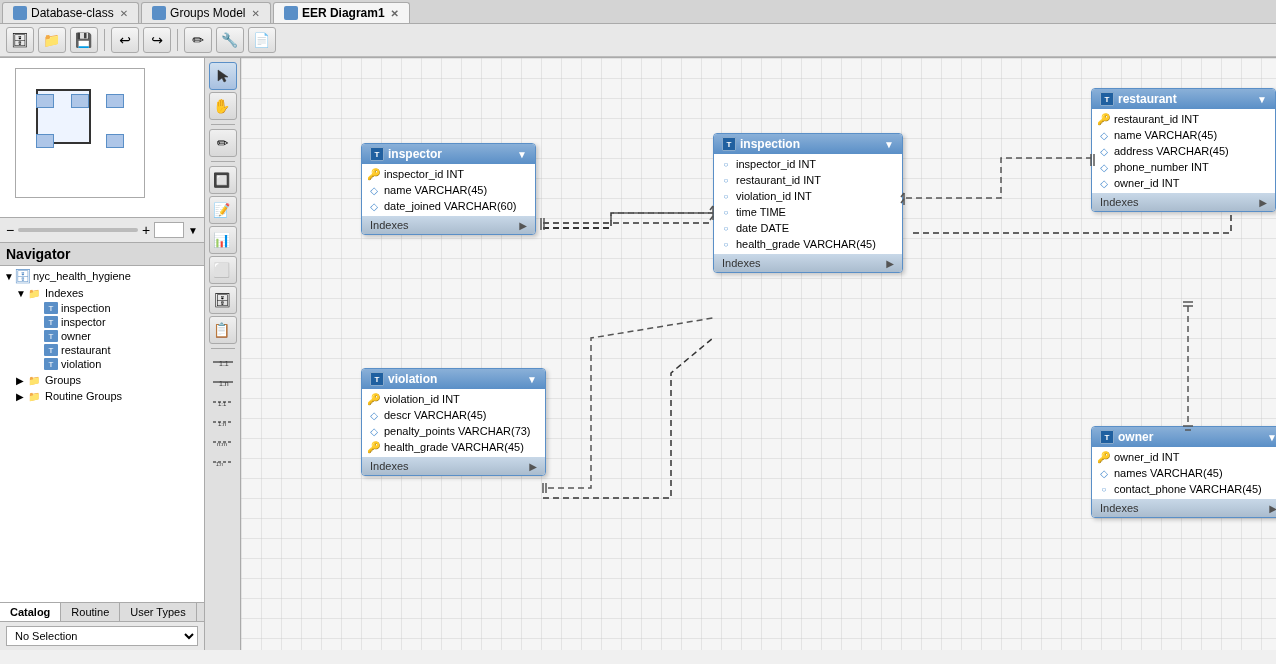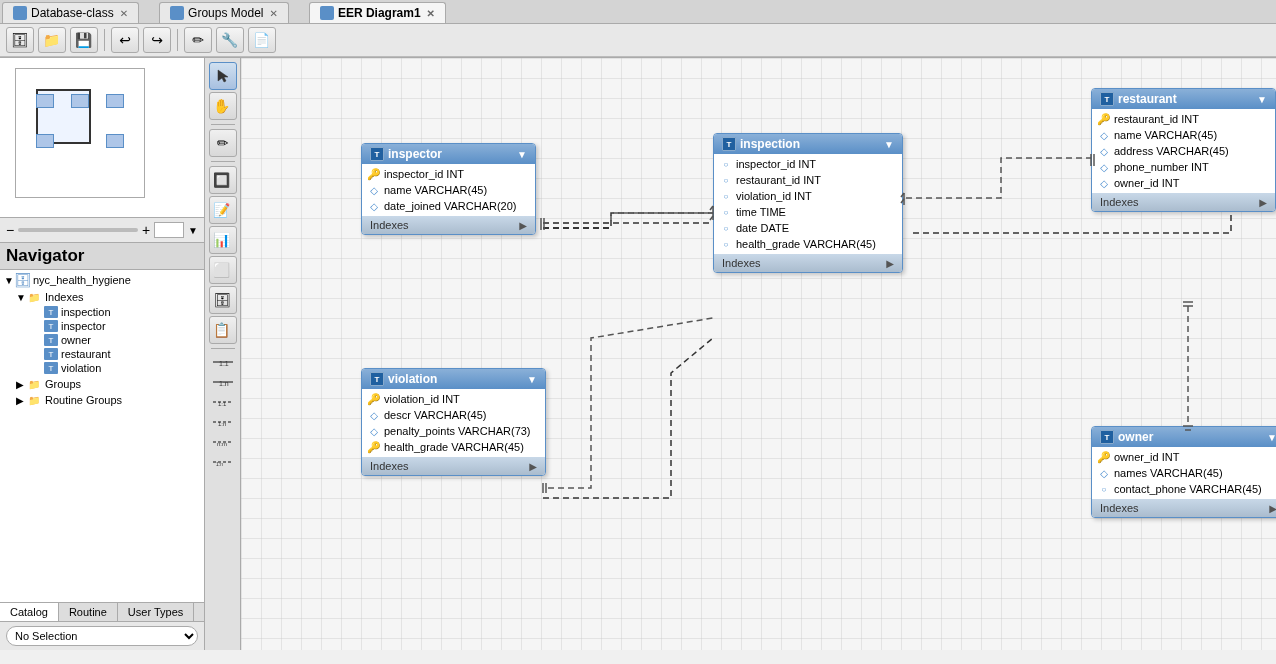--- a/index.html
+++ b/index.html
@@ -1,21 +1,21 @@
 <!DOCTYPE html>
 <html><head>
   <meta charset="utf-8">
   <style>
     * { box-sizing: border-box; margin: 0; padding: 0; }
     body { font-family: 'Segoe UI', Arial, sans-serif; font-size: 12px; background: #f0f0f0; overflow: hidden; }
 
     
     .top-bar { display: flex; flex-direction: column; background: #e8e8e8; border-bottom: 1px solid #aaa; }
     .tab-bar { display: flex; align-items: center; background: #d4d4d4; border-bottom: 1px solid #aaa; padding: 2px 2px 0 2px; }
-    .tab { display: flex; align-items: center; padding: 3px 10px; background: #e8e8e8; border: 1px solid #aaa; border-bottom: none; margin-right: 20px; font-size: 12px; cursor: pointer; border-radius: 3px 3px 0 0; }
+    .tab { display: flex; align-items: center; padding: 3px 10px; background: #e8e8e8; border: 1px solid #aaa; border-bottom: none; margin-right: 2px; font-size: 12px; cursor: pointer; border-radius: 3px 3px 0 0; }
     .tab.active { background: #f5f5f5; font-weight: bold; }
     .tab .close-btn { margin-left: 6px; font-size: 10px; color: #666; }
     .tab-icon { width: 14px; height: 14px; background: #5a8fc7; margin-right: 4px; border-radius: 2px; display: inline-block; }
 
     .toolbar { display: flex; align-items: center; padding: 3px 6px; background: #e8e8e8; border-bottom: 1px solid #bbb; gap: 4px; }
     .tb-btn { width: 28px; height: 26px; background: linear-gradient(180deg, #f5f5f5, #ddd); border: 1px solid #aaa; border-radius: 3px; cursor: pointer; display: flex; align-items: center; justify-content: center; font-size: 14px; }
     .tb-sep { width: 1px; height: 22px; background: #aaa; margin: 0 2px; }
 
     
     .main-layout { display: flex; height: calc(664px - 72px); }
@@ -25,37 +25,37 @@
     .minimap { width: 100%; height: 160px; background: #fff; border-bottom: 1px solid #aaa; position: relative; overflow: hidden; }
     .minimap-inner { position: absolute; top: 10px; left: 15px; width: 130px; height: 130px; border: 1px solid #aaa; }
     .minimap-rect { position: absolute; top: 20px; left: 20px; width: 55px; height: 55px; border: 2px solid #333; background: rgba(200,220,255,0.3); }
     .mini-table { position: absolute; width: 18px; height: 14px; background: #aec6e8; border: 1px solid #5a8fc7; }
 
     .zoom-bar { display: flex; align-items: center; padding: 4px 6px; background: #e8e8e8; border-bottom: 1px solid #aaa; gap: 4px; }
     .zoom-slider { flex: 1; height: 4px; background: #bbb; border-radius: 2px; cursor: pointer; }
     .zoom-icon { font-size: 14px; cursor: pointer; }
     .zoom-val { font-size: 11px; width: 30px; text-align: center; border: 1px solid #aaa; background: #fff; padding: 1px 2px; }
 
-    .navigator-label { padding: 3px 6px; font-size: 17px; font-weight: bold; background: #d8d8d8; border-bottom: 1px solid #aaa; }
+    .navigator-label { padding: 3px 6px; font-size: 14px; font-weight: bold; background: #d8d8d8; border-bottom: 1px solid #aaa; }
 
     .tree-area { flex: 1; overflow-y: auto; background: #fff; padding: 2px 0; }
     .tree-item { padding: 1px 0; }
     .tree-row { display: flex; align-items: center; padding: 1px 4px; cursor: pointer; font-size: 11px; }
     .arrow { display: inline-block; width: 12px; font-size: 10px; }
     .tree-icon { width: 14px; height: 14px; margin-right: 3px; display: inline-flex; align-items: center; justify-content: center; font-size: 10px; flex-shrink: 0; }
     .folder-icon { color: #c08000; }
     .table-icon { background: #5a8fc7; color: white; font-size: 8px; border-radius: 1px; width: 14px; height: 12px; display: inline-flex; align-items: center; justify-content: center; }
     .db-icon { color: #5a8fc7; font-size: 14px; }
 
     .tab-strip { display: flex; border-top: 1px solid #aaa; border-bottom: 1px solid #aaa; background: #ddd; }
     .bottom-tab { padding: 3px 10px; font-size: 11px; cursor: pointer; border-right: 1px solid #aaa; }
-    .bottom-tab.active { background: #fff; font-weight: normal; }
+    .bottom-tab.active { background: #fff; font-weight: bold; }
 
     .selection-bar { padding: 4px 6px; background: #e8e8e8; display: flex; align-items: center; gap: 4px; }
-    .selection-dropdown { flex: 1; padding: 2px 4px; font-size: 11px; background: #fff; border: 1px solid #aaa; border-radius: 10px; }
+    .selection-dropdown { flex: 1; padding: 2px 4px; font-size: 11px; background: #fff; border: 1px solid #aaa; border-radius: 0; }
 
     
     .canvas-area { flex: 1; background-color: #f5f5f5; background-image:
       linear-gradient(rgba(200,200,200,0.4) 1px, transparent 1px),
       linear-gradient(90deg, rgba(200,200,200,0.4) 1px, transparent 1px);
     background-size: 20px 20px;
     position: relative; overflow: hidden; }
 
     
     .tools-sidebar { width: 36px; background: #e0e0e0; border-right: 1px solid #aaa; display: flex; flex-direction: column; align-items: center; padding: 4px 0; gap: 2px; }
@@ -309,21 +309,21 @@
         <div class="eer-field">
           <span class="field-key key-yellow">🔑</span>
           <span>inspector_id INT</span>
         </div>
         <div class="eer-field">
           <span class="field-key key-diamond">◇</span>
           <span>name VARCHAR(45)</span>
         </div>
         <div class="eer-field">
           <span class="field-key key-diamond">◇</span>
-          <span>date_joined VARCHAR(20)</span>
+          <span>date_joined VARCHAR(60)</span>
         </div>
       </div>
       <div class="eer-footer">
         <span>Indexes</span>
         <span class="eer-footer-arrow">▶</span>
       </div>
     </div>
 
     <div class="eer-table" style="left:472px; top:75px; min-width:190px;">
       <div class="eer-header">

